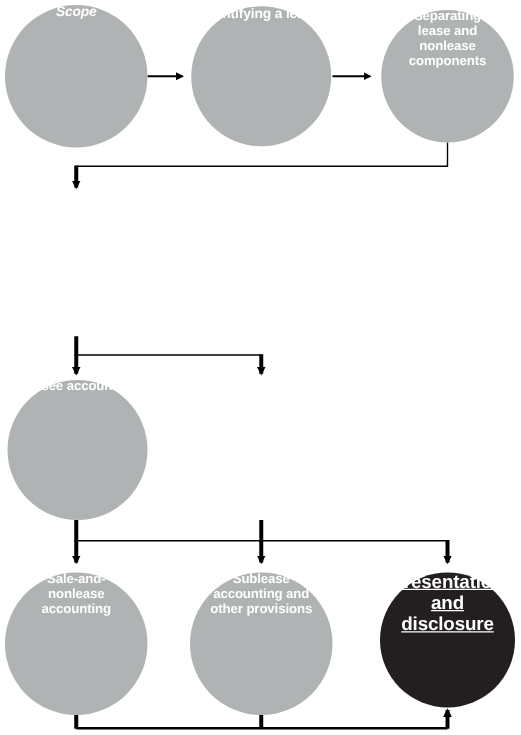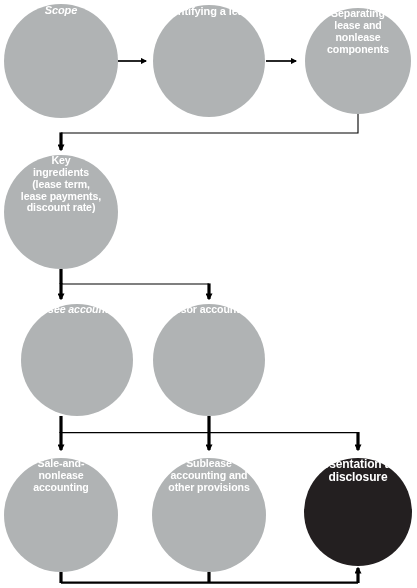--- a/index.html
+++ b/index.html
@@ -108,46 +108,36 @@
     <span class="node-label">Identifying a lease</span>
   </div>
 
   <div class="node node-gray fs-105" style="left:305px; top:8px; width:106px; height:106px;">
     <span class="node-label">Separating
 lease and
 nonlease
 components</span>
   </div>
 
-  <div class="node node-gray fs-105" style="left:4px; top:155px; width:114px; height:114px;">
-    <span class="node-label" style="width:125px;">Key
-ingredients
-(lease term,
-lease payments,
-discount rate)</span>
-  </div>
 
-  <div class="node node-gray fs-105" style="left:21px; top:304px; width:112px; height:112px;font-style:italic;">
+  <div class="node node-gray fs-105" style="left:6px; top:304px; width:112px; height:112px;">
     <span class="node-label" style="width:118px;">Lessee accounting</span>
   </div>
 
-  <div class="node node-gray fs-105" style="left:153px; top:304px; width:112px; height:112px;">
-    <span class="node-label" style="width:118px;">Lessor accounting</span>
-  </div>
 
   <div class="node node-gray fs-105" style="left:4px; top:458px; width:114px; height:114px;">
     <span class="node-label">Sale-and-
 nonlease
 accounting</span>
   </div>
 
   <div class="node node-gray fs-105" style="left:152px; top:458px; width:114px; height:114px;">
     <span class="node-label" style="width:120px;">Sublease
 accounting and
 other provisions</span>
   </div>
 
   <div class="node node-dark fs-10" style="left:304px; top:458px; width:108px; height:108px;">
-    <span class="node-label" style="width:110px; font-size:12px;">Presentation and
+    <span class="node-label" style="width:110px; font-size:15px;text-decoration:underline;">Presentation and
 disclosure</span>
   </div>
 
 </div>
 
 </body></html>

